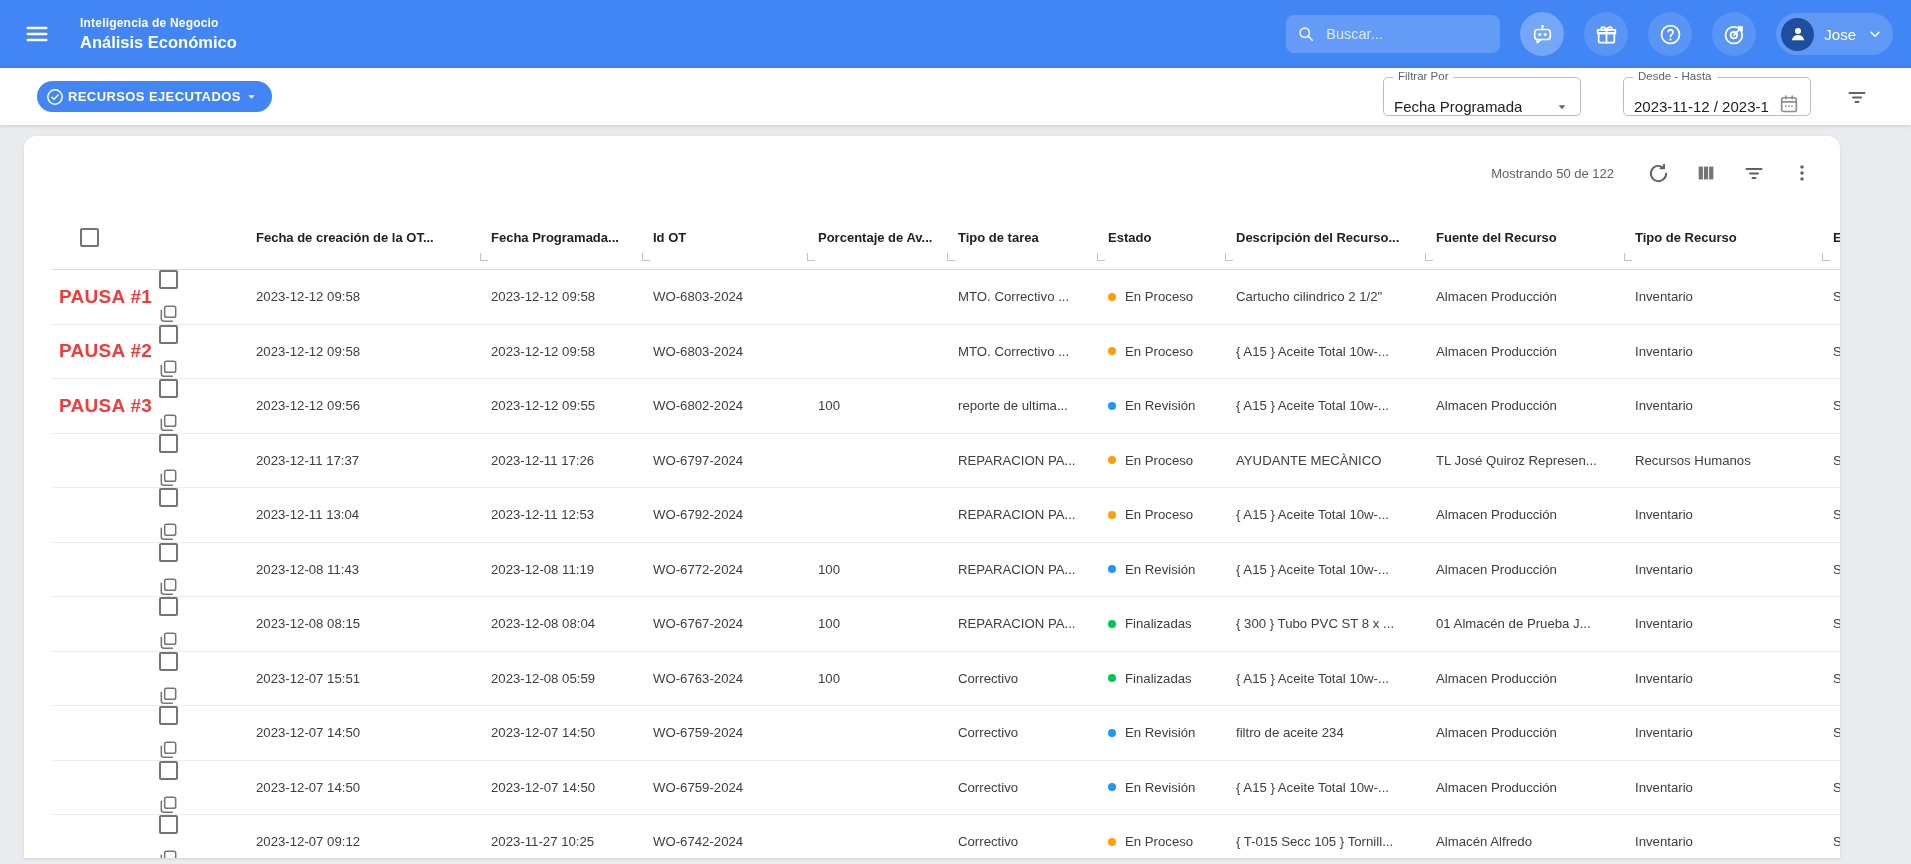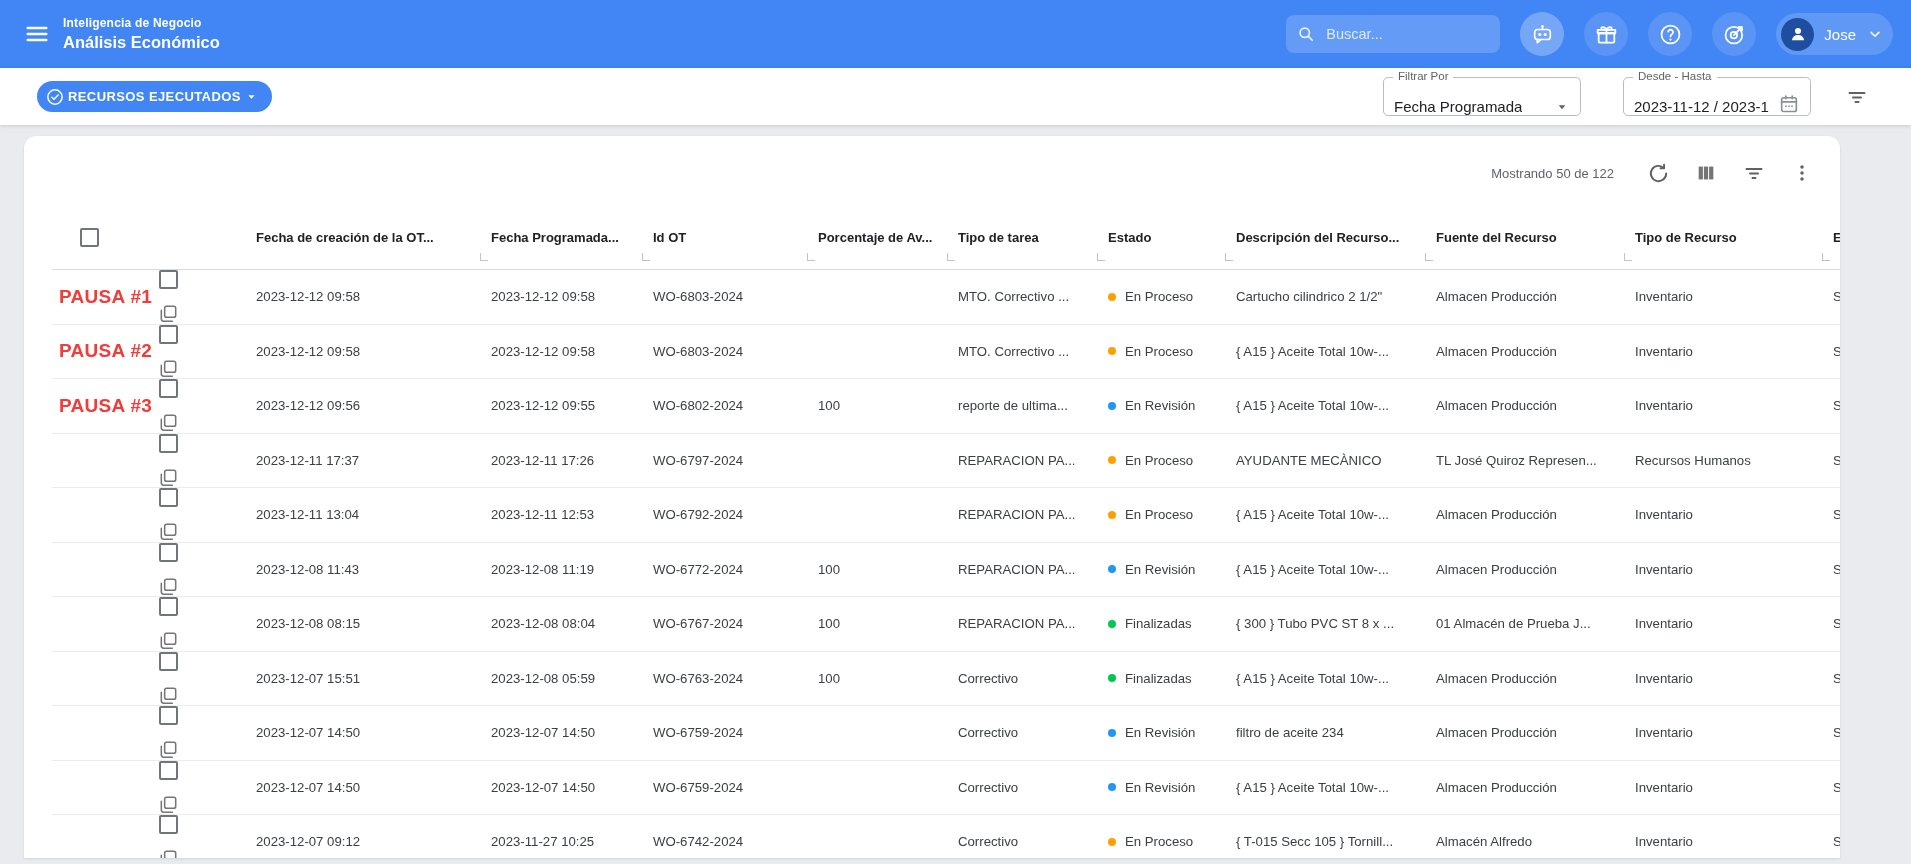--- a/index.html
+++ b/index.html
@@ -7,21 +7,21 @@
   body {
     width:1911px; height:864px; overflow:hidden;
     background:#e9ebee;
     font-family:"Liberation Sans","DejaVu Sans",sans-serif;
     -webkit-font-smoothing:antialiased;
   }
   
   .appbar { height:68px; background:var(--appbar,#4285f4); display:flex; align-items:center; padding:0 18px 0 16px; }
   .icon-btn { border:none; background:none; padding:0; cursor:pointer; display:flex; align-items:center; justify-content:center; }
   .hamburger { width:42px; height:42px; }
-  .titles { margin-left:5px; color:#fff; }
+  .titles { margin-left:22px; color:#fff; }
   .app-subtitle { font-size:12px; font-weight:700; letter-spacing:.2px; }
   .app-title { font-size:16.5px; font-weight:700; margin-top:3px; }
   .appbar-spacer { flex:1; }
   .search { width:214px; height:38px; background:rgba(255,255,255,.18); border-radius:8px; display:flex; align-items:center; padding:0 10px; }
   .search input { background:transparent; border:none; outline:none; color:#000000; font-size:14.5px; margin-left:8px; width:158px; font-family:Liberation Sans, sans-serif; }
   .search input::placeholder { color:rgba(255,255,255,.78); }
   .circle-btn { width:44px; height:44px; border-radius:50%; background:rgba(255,255,255,.13); margin-left:20px; }
   .circle-btn.robot { background:rgba(255,255,255,.28); }
   .user-chip { height:42px; border-radius:21px; background:rgba(255,255,255,.16); display:flex; align-items:center; padding:0 9px 0 5px; margin-left:20px; cursor:pointer; border:none; }
   .avatar { width:33px; height:33px; border-radius:50%; background:#1f4ea1; display:flex; align-items:center; justify-content:center; }

